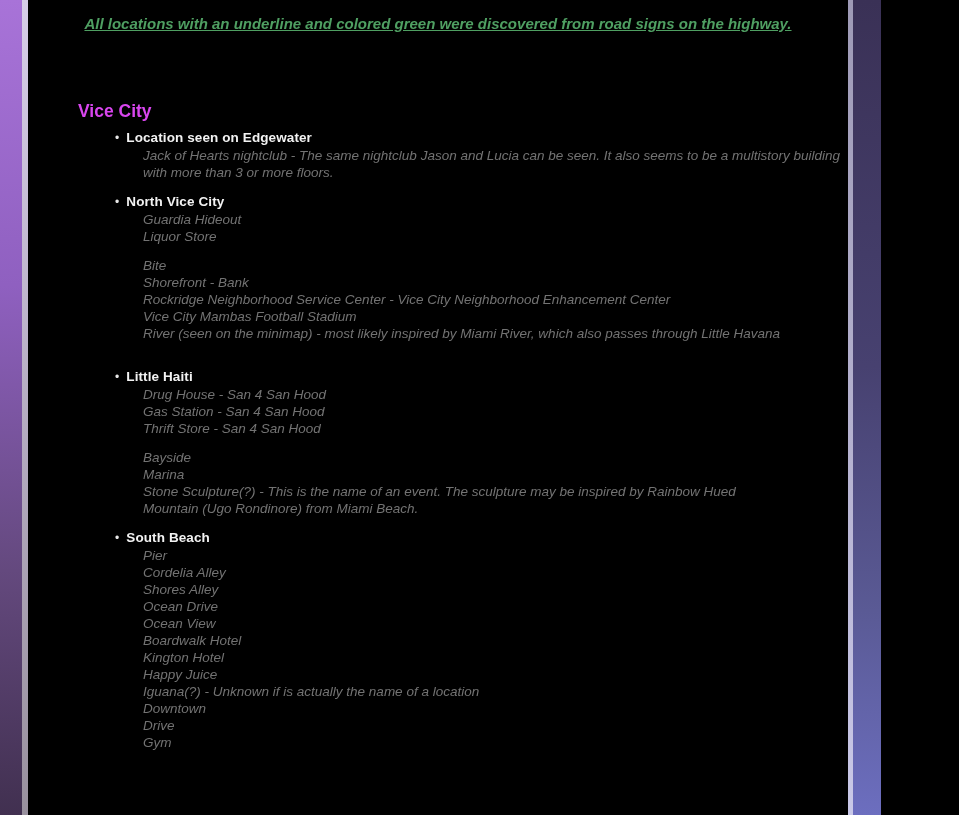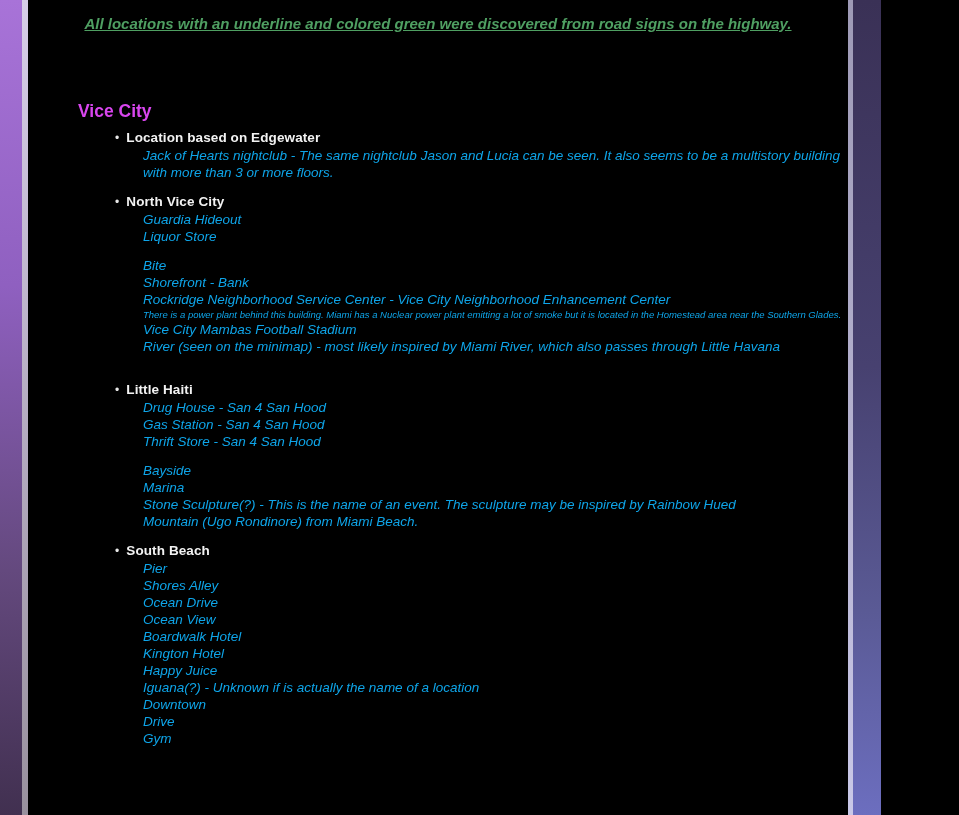--- a/index.html
+++ b/index.html
@@ -72,21 +72,21 @@
     font-size: 12px;
     margin-right: 7px;
     font-weight: normal;
     color: #e8e8e8;
   }
   .item {
     margin-left: 28px;
     font-size: 13.5px;
     line-height: 17px;
     font-style: italic;
-    color: #0ea5e9;
+    color: #737373;
     white-space: pre-line;
   }
   .item.small {
     font-size: 9.5px;
     line-height: 13px;
   }
 </style>
 </head>
 <body>
 
@@ -96,52 +96,52 @@
   <div class="right-line"></div>
   <div class="right-strip"></div>
 
   <div class="content">
     <div class="banner" style="color: rgb(79, 159, 98); text-decoration-color: rgb(79, 159, 98);">All locations with an underline and colored green were discovered from road signs on the highway.</div>
 
     <div class="doc-title">Vice City</div>
 
     <div id="sections">
         <div class="section" data-idx="0">
-          <div class="section-header"><span class="bullet">•</span><span>Location based on Edgewater</span></div>
+          <div class="section-header"><span class="bullet">•</span><span>Location seen on Edgewater</span></div>
           <div class="item">Jack of Hearts nightclub - The same nightclub Jason and Lucia can be seen. It also seems to be a multistory building
 with more than 3 or more floors.</div>
         </div>
         <div class="section" data-idx="1">
           <div class="section-header"><span class="bullet">•</span><span>North Vice City</span></div>
           <div class="item">Guardia Hideout</div>
           <div class="item">Liquor Store</div>
         </div>
         <div class="section" data-idx="2">
           <div class="item">Bite</div>
           <div class="item">Shorefront - Bank</div>
           <div class="item">Rockridge Neighborhood Service Center - Vice City Neighborhood Enhancement Center</div>
-          <div class="item small">There is a power plant behind this building. Miami has a Nuclear power plant emitting a lot of smoke but it is located in the Homestead area near the Southern Glades.</div>
           <div class="item">Vice City Mambas Football Stadium</div>
           <div class="item">River (seen on the minimap) - most likely inspired by Miami River, which also passes through Little Havana</div>
         </div>
         <div class="section" data-idx="3">
           <div class="section-header"><span class="bullet">•</span><span>Little Haiti</span></div>
           <div class="item">Drug House - San 4 San Hood</div>
           <div class="item">Gas Station - San 4 San Hood</div>
           <div class="item">Thrift Store - San 4 San Hood</div>
         </div>
         <div class="section" data-idx="4">
           <div class="item">Bayside</div>
           <div class="item">Marina</div>
           <div class="item">Stone Sculpture(?) - This is the name of an event. The sculpture may be inspired by Rainbow Hued
 Mountain (Ugo Rondinore) from Miami Beach.</div>
         </div>
         <div class="section" data-idx="5">
           <div class="section-header"><span class="bullet">•</span><span>South Beach</span></div>
           <div class="item">Pier</div>
+          <div class="item">Cordelia Alley</div>
           <div class="item">Shores Alley</div>
           <div class="item">Ocean Drive</div>
           <div class="item">Ocean View</div>
           <div class="item">Boardwalk Hotel</div>
           <div class="item">Kington Hotel</div>
           <div class="item">Happy Juice</div>
           <div class="item">Iguana(?) - Unknown if is actually the name of a location</div>
           <div class="item">Downtown</div>
           <div class="item">Drive</div>
           <div class="item">Gym</div>

